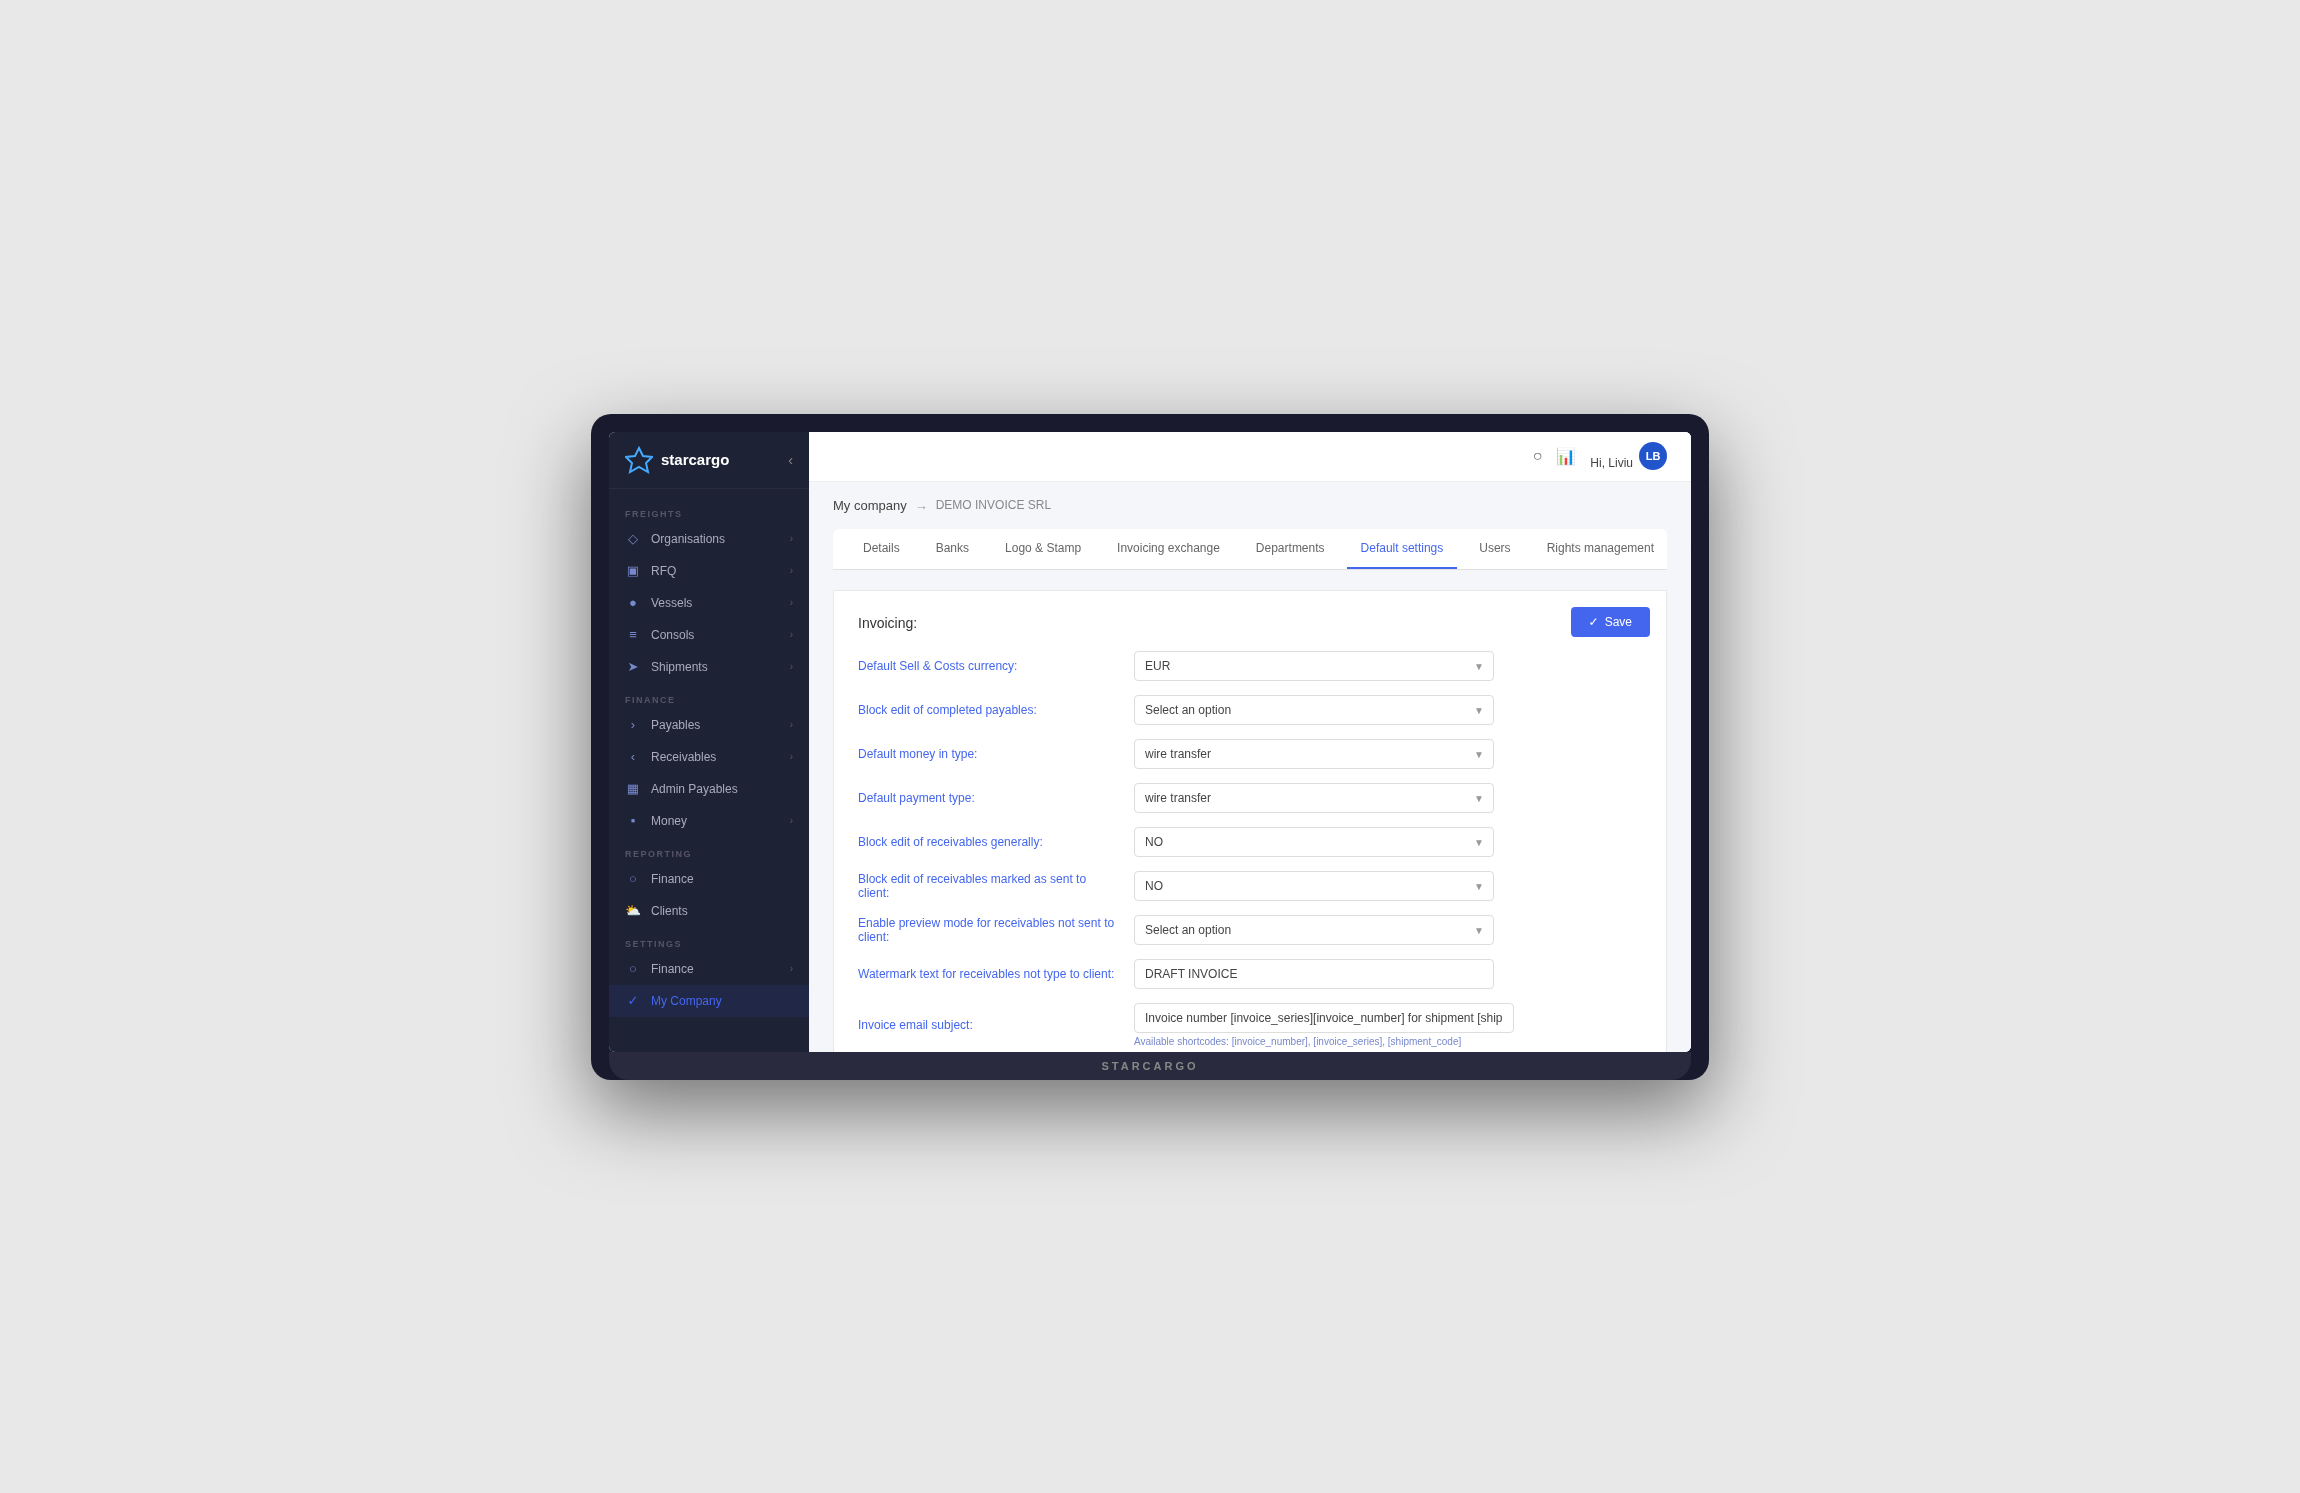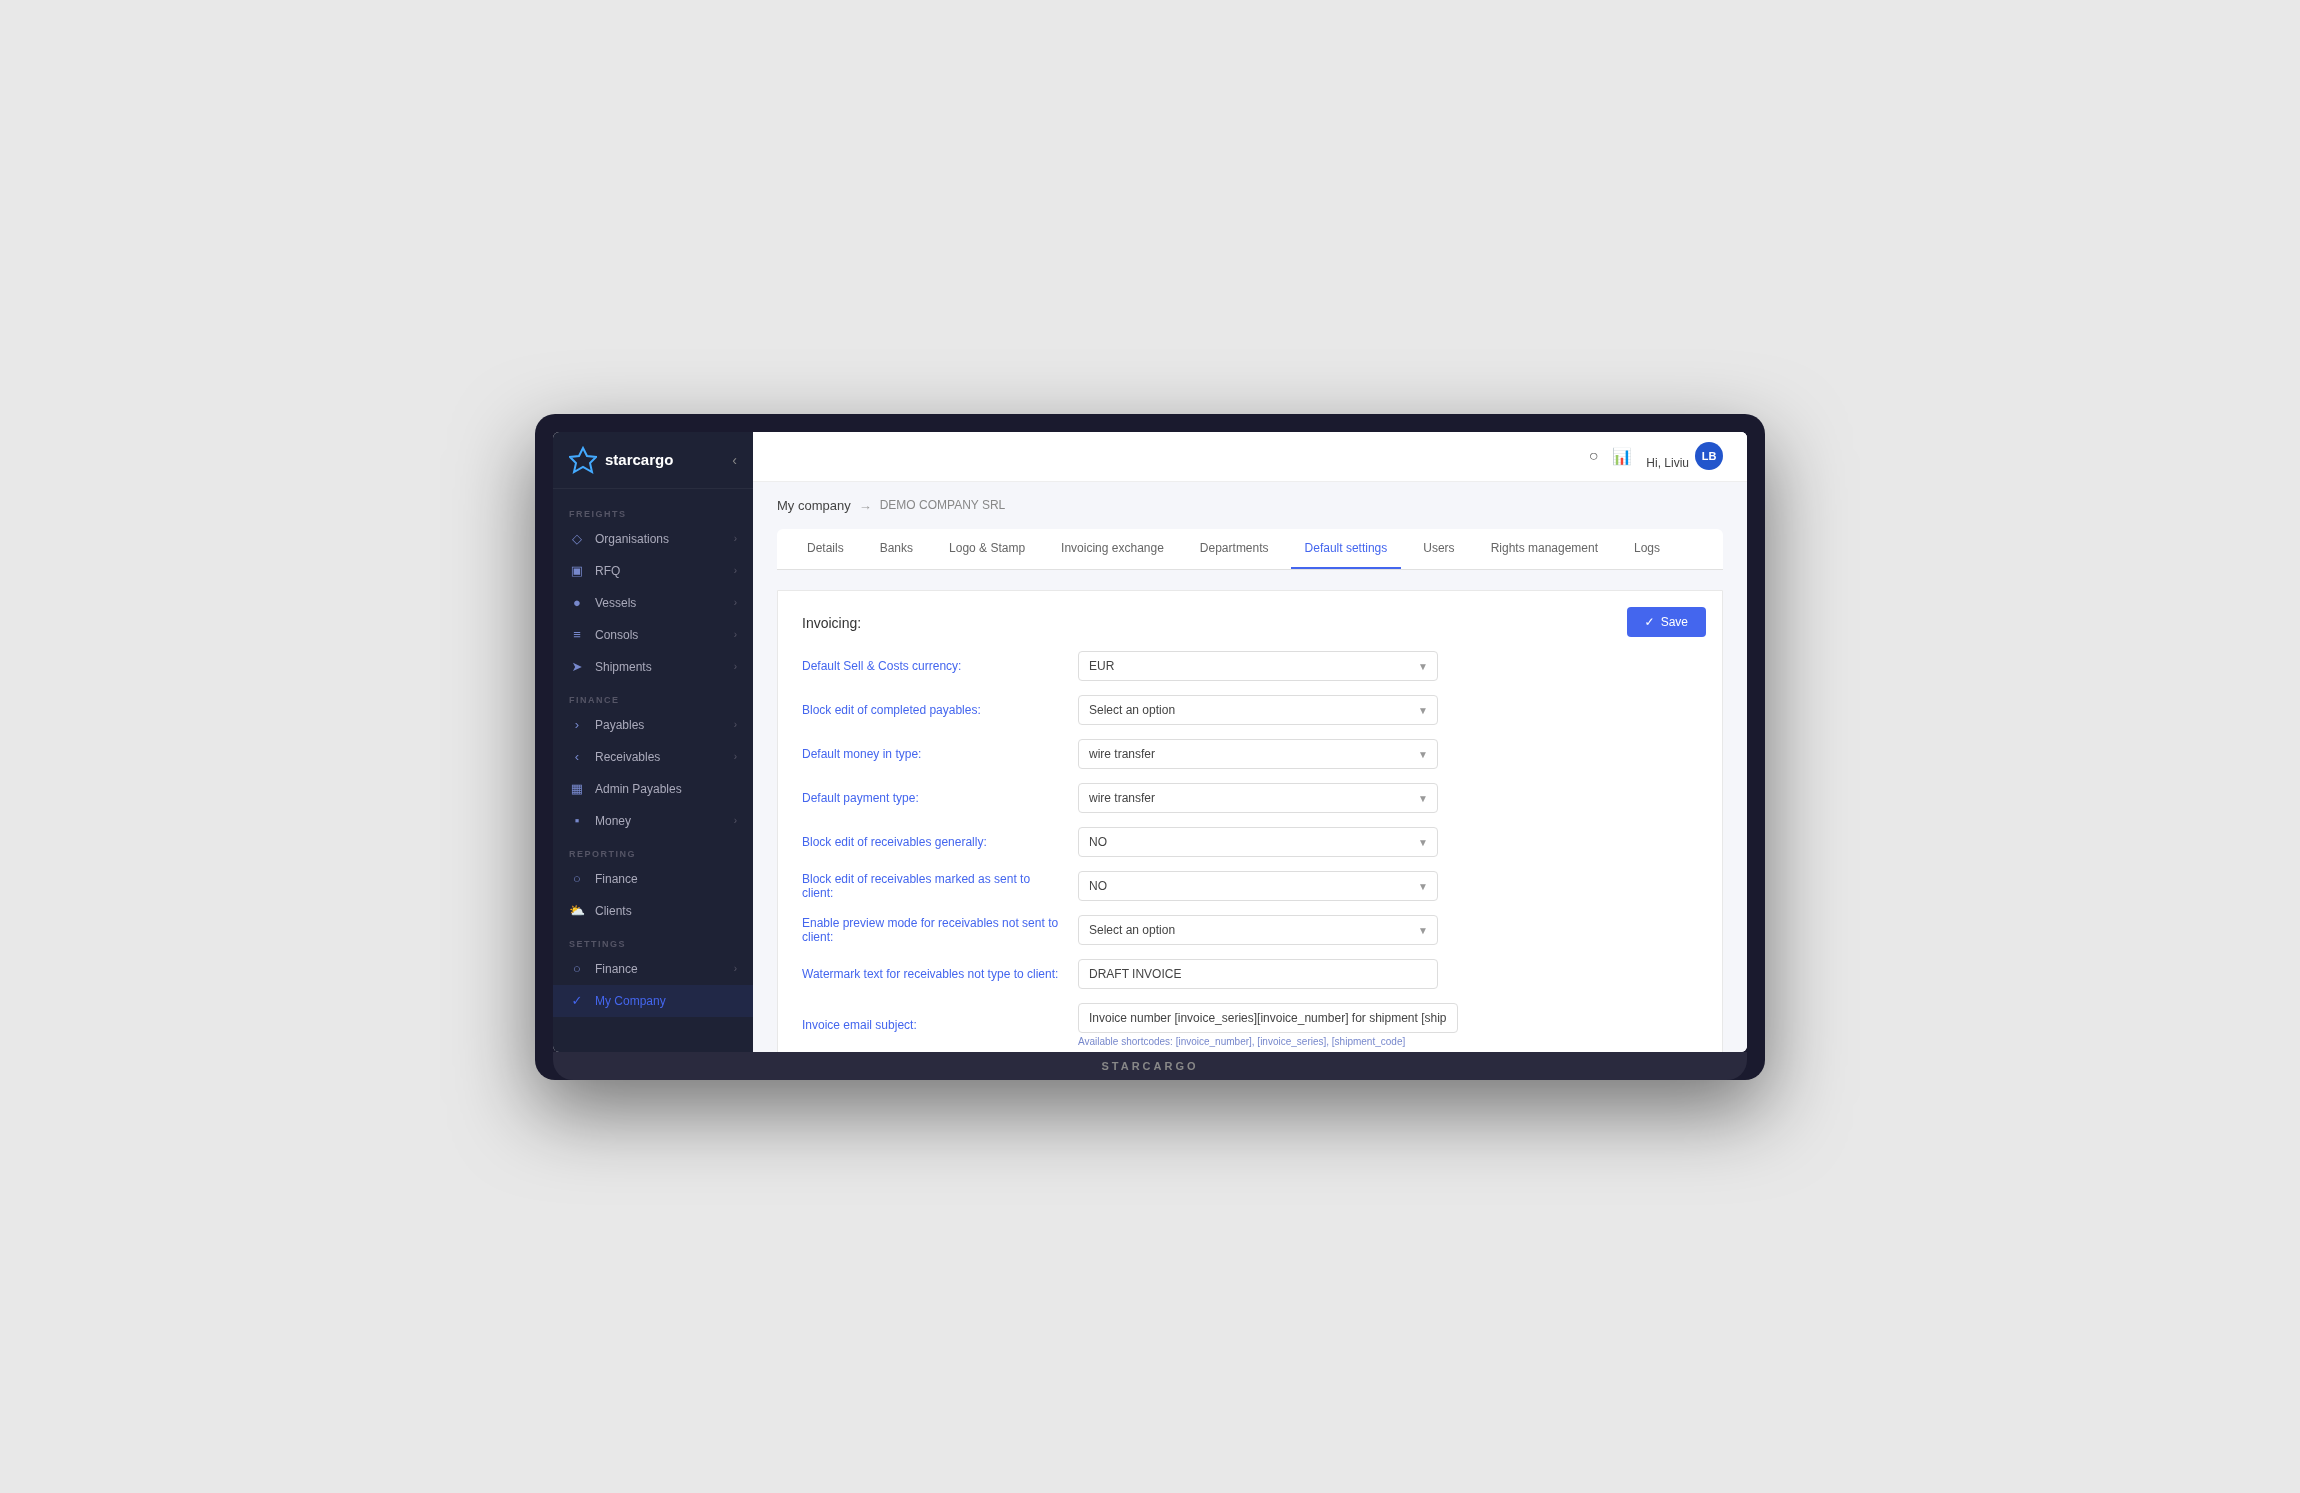--- a/index.html
+++ b/index.html
@@ -7,21 +7,21 @@
       background: #e8e8e8;
       display: flex;
       align-items: center;
       justify-content: center;
       min-height: 100vh;
       font-family: -apple-system, BlinkMacSystemFont, 'Segoe UI', sans-serif;
     }
 
     .laptop-wrapper {
       position: relative;
-      width: 1230px;
+      width: 1118px;
       background: #1a1a2e;
       border-radius: 20px;
       padding: 18px 18px 0 18px;
       box-shadow: 0 30px 80px rgba(0,0,0,0.5);
     }
 
     .laptop-screen {
       background: #fff;
       border-radius: 6px;
       overflow: hidden;
@@ -445,21 +445,21 @@
             <div class="user-avatar">LB</div>
           </div>
         </div>
       </div>
 
       <div class="page-content">
 
         <div class="breadcrumb">
           <span>My company</span>
           <span class="breadcrumb-sep">→</span>
-          <span class="breadcrumb-sub">DEMO COMPANY SRL</span>
+          <span class="breadcrumb-sub">DEMO INVOICE SRL</span>
         </div>
 
         <div class="tabs">
           <div class="tab">Details</div>
           <div class="tab">Banks</div>
           <div class="tab">Logo &amp; Stamp</div>
           <div class="tab">Invoicing exchange</div>
           <div class="tab">Departments</div>
           <div class="tab active">Default settings</div>
           <div class="tab">Users</div>

